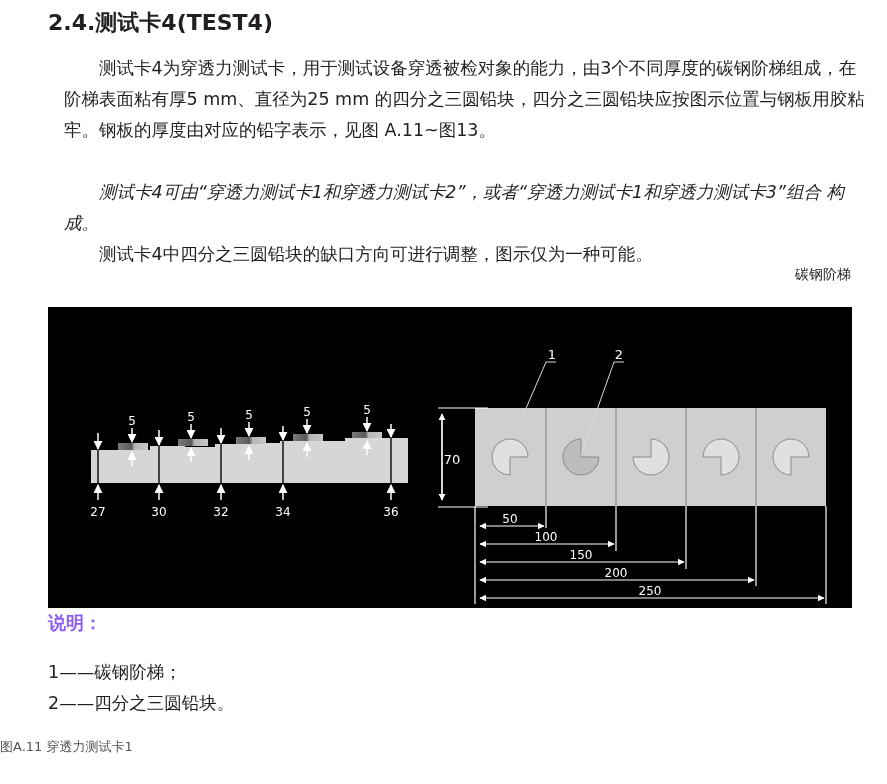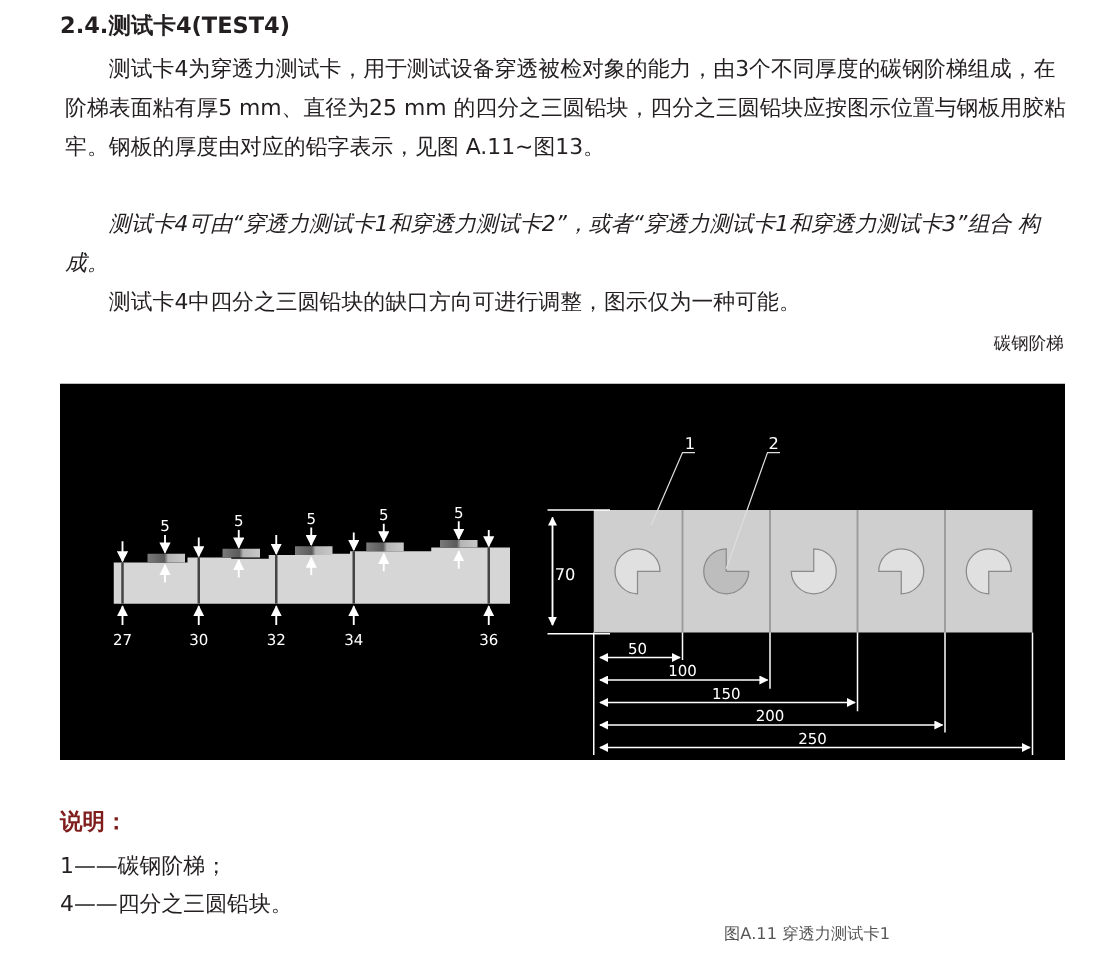--- a/index.html
+++ b/index.html
@@ -1,25 +1,25 @@
 <!DOCTYPE html>
 <html><head>
 <meta charset="utf-8">
 <style>
   html, body { margin: 0; padding: 0; background: #ffffff; }
   body { width: 887px; height: 784px; position: relative; overflow: hidden;
          font-family: "DejaVu Sans", "Liberation Sans", sans-serif; color: #231f20; }
-  .heading { position: absolute; left: 48px; top: 8px; font-size: 18px; font-weight: bold; letter-spacing: 0px; }
-  .para { position: absolute; left: 48px; width: 805px; font-size: 17.5px; line-height: 31px; margin: 4px; }
+  .heading { position: absolute; left: 48px; top: 8px; font-size: 22px; font-weight: bold; letter-spacing: 0px; }
+  .para { position: absolute; left: 48px; width: 805px; font-size: 17.5px; line-height: 31px; margin: 16px; }
   .indent { text-indent: 2em; }
   .unit { position: absolute; right: 36px; top: 266px; font-size: 14px; }
   .figure { position: absolute; left: 48px; top: 307px; width: 804px; height: 301px; background: #000; overflow: hidden; }
-  .legend-title { position: absolute; left: 48px; top: 645px; font-size: 18px; font-weight: bold; color: #7f1d1d; }
-  .legend-item { position: absolute; left: 48px; font-size: 17.5px; margin-top: 20px; }
-  .caption { position: absolute; left: 0; width: 712px; top: 738px; text-align: right; font-size: 13px; color: #555; }
+  .legend-title { position: absolute; left: 48px; top: 611px; font-size: 18px; font-weight: bold; color: #8b5cf6; }
+  .legend-item { position: absolute; left: 48px; font-size: 17.5px; }
+  .caption { position: absolute; left: 0; width: 712px; top: 738px; text-align: left; font-size: 13px; color: #555; }
   svg text { font-family: "DejaVu Sans", "Liberation Sans", sans-serif; }
 </style>
 </head>
 <body>
 
 <div class="heading">2.4.测试卡4(TEST4)</div>
 
 <p class="para indent" style="top:37px;">测试卡4为穿透力测试卡，用于测试设备穿透被检对象的能力，由3个不同厚度的碳钢阶梯组成，在阶梯表面粘有厚5 mm、直径为25 mm 的四分之三圆铅块，四分之三圆铅块应按图示位置与钢板用胶粘牢。钢板的厚度由对应的铅字表示，见图 A.11~图13。</p>
 <p class="para indent" style="top:161px;font-style:italic;">测试卡4可由“穿透力测试卡1和穿透力测试卡2”，或者“穿透力测试卡1和穿透力测试卡3”组合 构成。</p>
 <p class="para indent" style="top:223px;">测试卡4中四分之三圆铅块的缺口方向可进行调整，图示仅为一种可能。</p>
@@ -161,15 +161,15 @@
         <text x="581" y="559">150</text>
         <text x="616" y="577">200</text>
         <text x="650" y="595">250</text>
       </g>
     </g>
   </svg>
 </div>
 
 <div class="legend-title">说明：</div>
 <div class="legend-item" style="top:660px;">1——碳钢阶梯；</div>
-<div class="legend-item" style="top:691px;">4——四分之三圆铅块。</div>
+<div class="legend-item" style="top:691px;">2——四分之三圆铅块。</div>
 
 <div class="caption">图A.11  穿透力测试卡1</div>
 
 </body></html>

